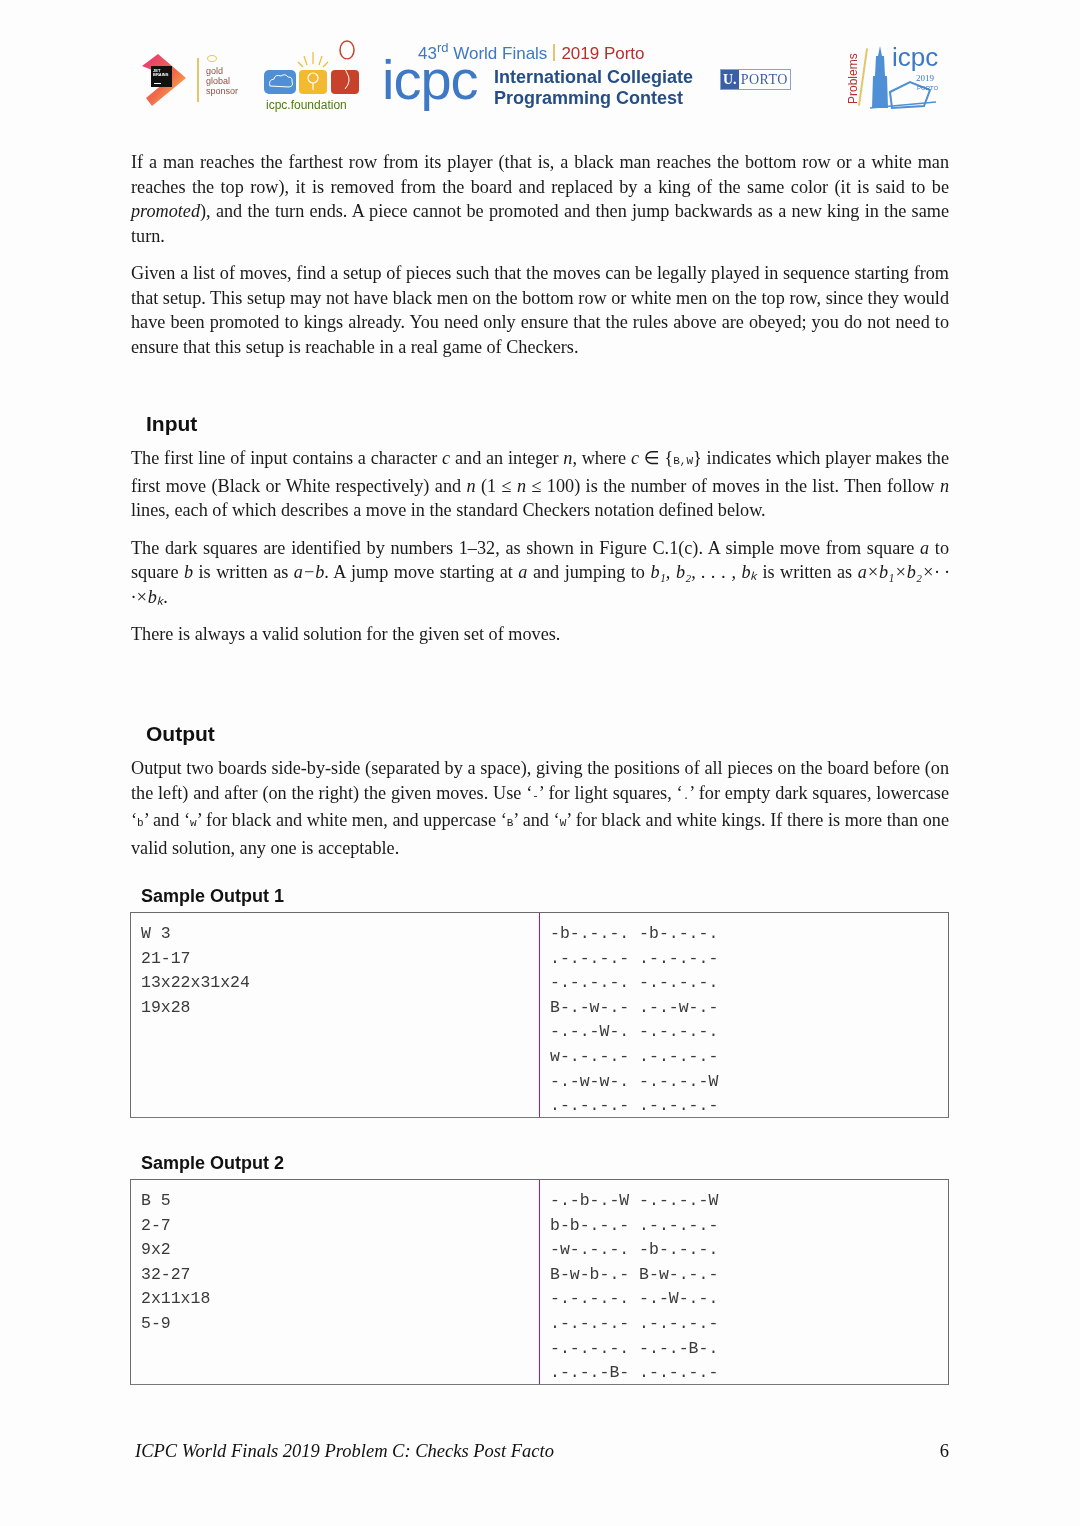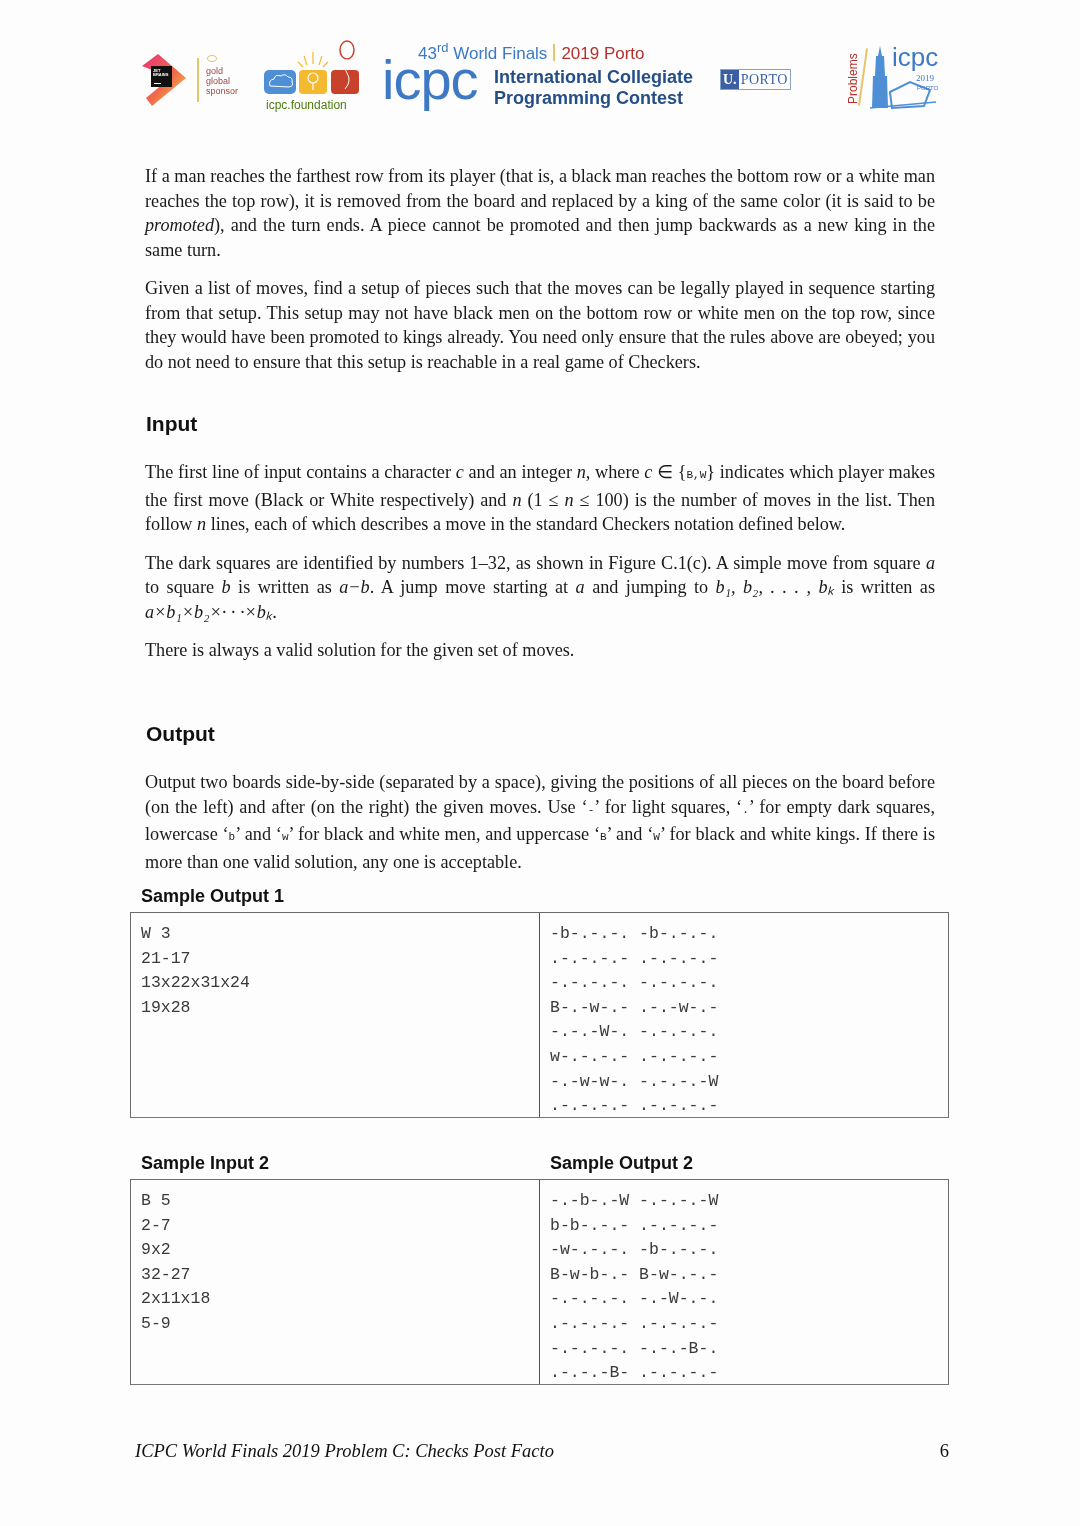--- a/index.html
+++ b/index.html
@@ -31,21 +31,21 @@
     .uporto .p { color: #3b5fa5; font: 14px/19px "Liberation Serif", serif; padding: 0 2px; letter-spacing: 0.5px; }
     .problems-word { position: absolute; left: 846px; top: 104px; transform: rotate(-90deg); transform-origin: 0 0;
       font: 12px "Liberation Sans", sans-serif; color: #b5302a; }
     .pl-bar { position: absolute; left: 862px; top: 48px; width: 2px; height: 58px; background: #e5c46b; transform: rotate(8deg); }
     .pl-icpc { position: absolute; left: 892px; top: 42px; font: 26px/30px "Liberation Sans", sans-serif; color: #3d79c4; }
     .pl-year { position: absolute; left: 916px; top: 73px; font: 9px "Liberation Serif", serif; color: #3d79c4; }
     .pl-porto { position: absolute; left: 917px; top: 85px; font: 6px "Liberation Sans", sans-serif; color: #3d79c4; }
 
     
     .content { position: absolute; left: 131px; width: 818px; }
-    p.para { margin: 14px; font-size: 18.2px; line-height: 24.5px; text-align: justify; }
+    p.para { margin: 0; font-size: 18.2px; line-height: 24.5px; text-align: justify; }
     h2.sec { margin: 15px; font: bold 21px "Liberation Sans", sans-serif; color: #111; }
     .mono { font-family: "Liberation Mono", monospace; font-size: 11px; }
     .m { font-style: italic; }
 
     
     .sample { position: absolute; left: 130px; width: 819px; }
     .sample-heads { display: flex; height: 28px; }
     .sample-heads div { font: bold 18px "Liberation Sans", sans-serif; color: #111; padding-left: 11px; line-height: 24px; }
     .sample-heads .h-in { width: 398px; }
     .sample-box { display: flex; border: 1px solid #6b6b6b; border-bottom: 1.5px solid #777; }
@@ -169,21 +169,20 @@
 B-.-w-.- .-.-w-.-
 -.-.-W-. -.-.-.-.
 w-.-.-.- .-.-.-.-
 -.-w-w-. -.-.-.-W
 .-.-.-.- .-.-.-.-</div>
   </div>
 </div>
 
 <div class="sample" style="top:1151px">
   <div class="sample-heads">
-    <div class="h-in">Sample Input 2</div>
     <div>Sample Output 2</div>
   </div>
   <div class="sample-box" style="height:204px">
     <div class="cell c-in">B 5
 2-7
 9x2
 32-27
 2x11x18
 5-9</div>
     <div class="cell c-out">-.-b-.-W -.-.-.-W

